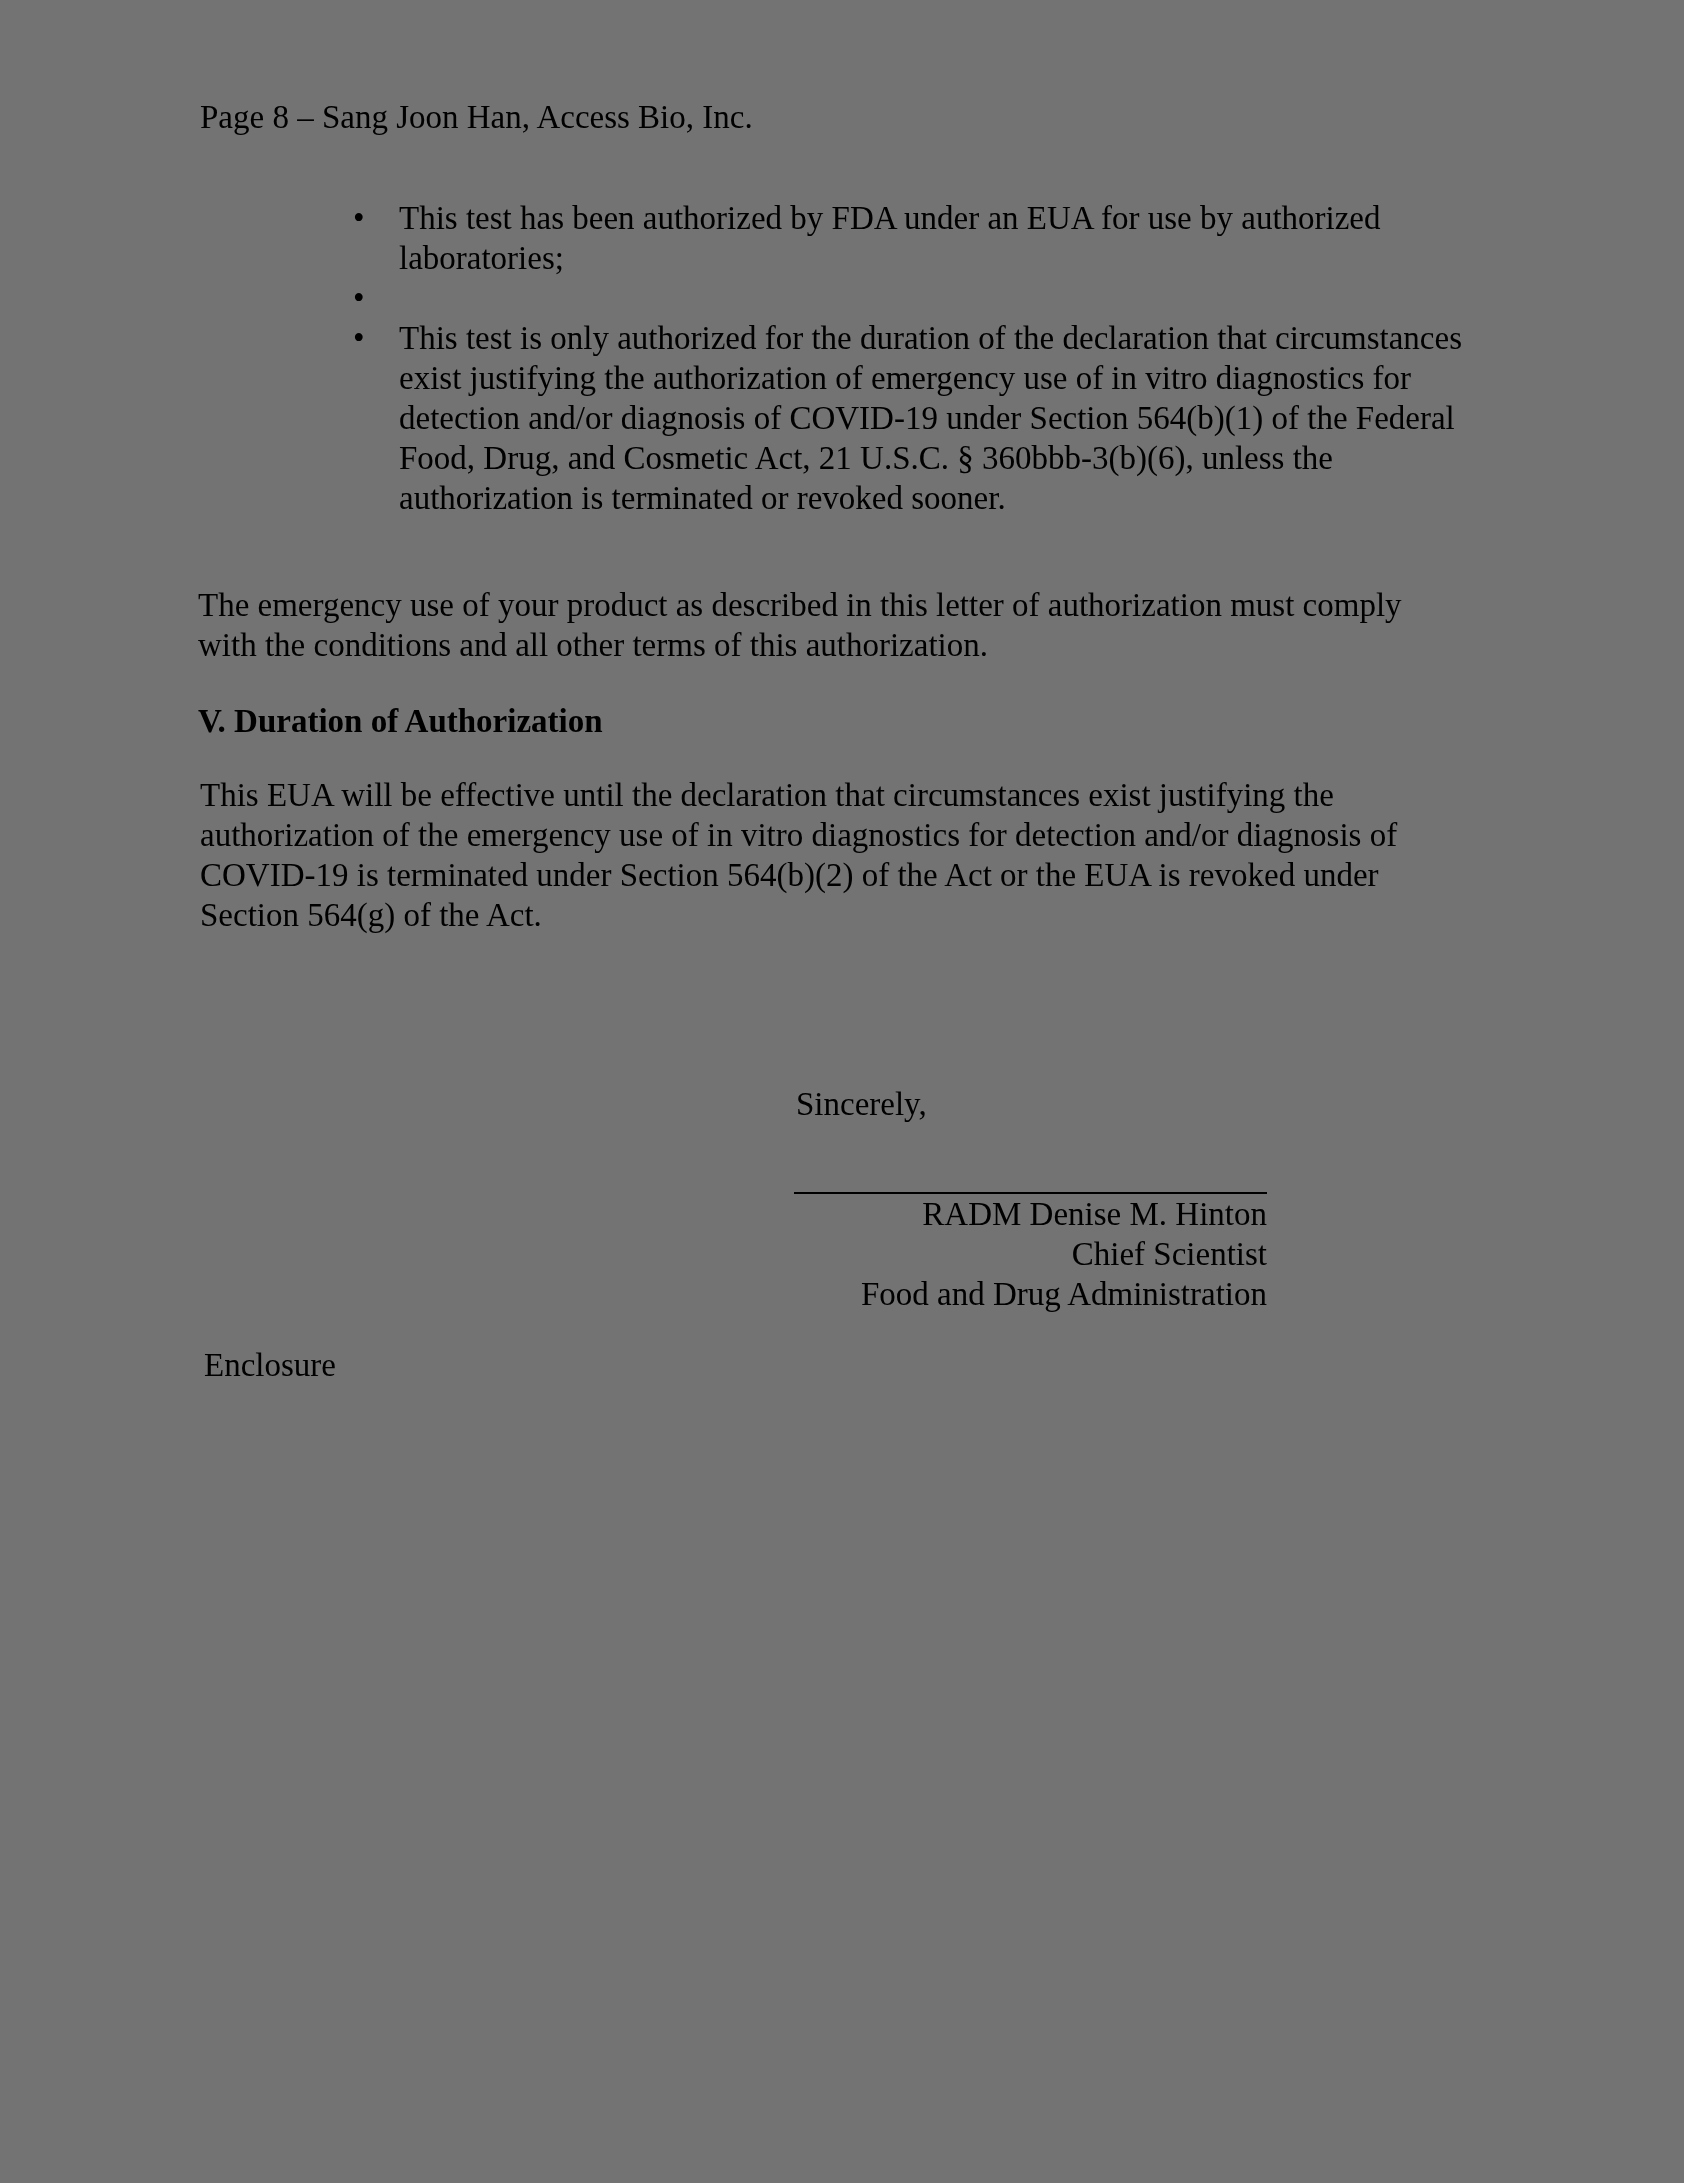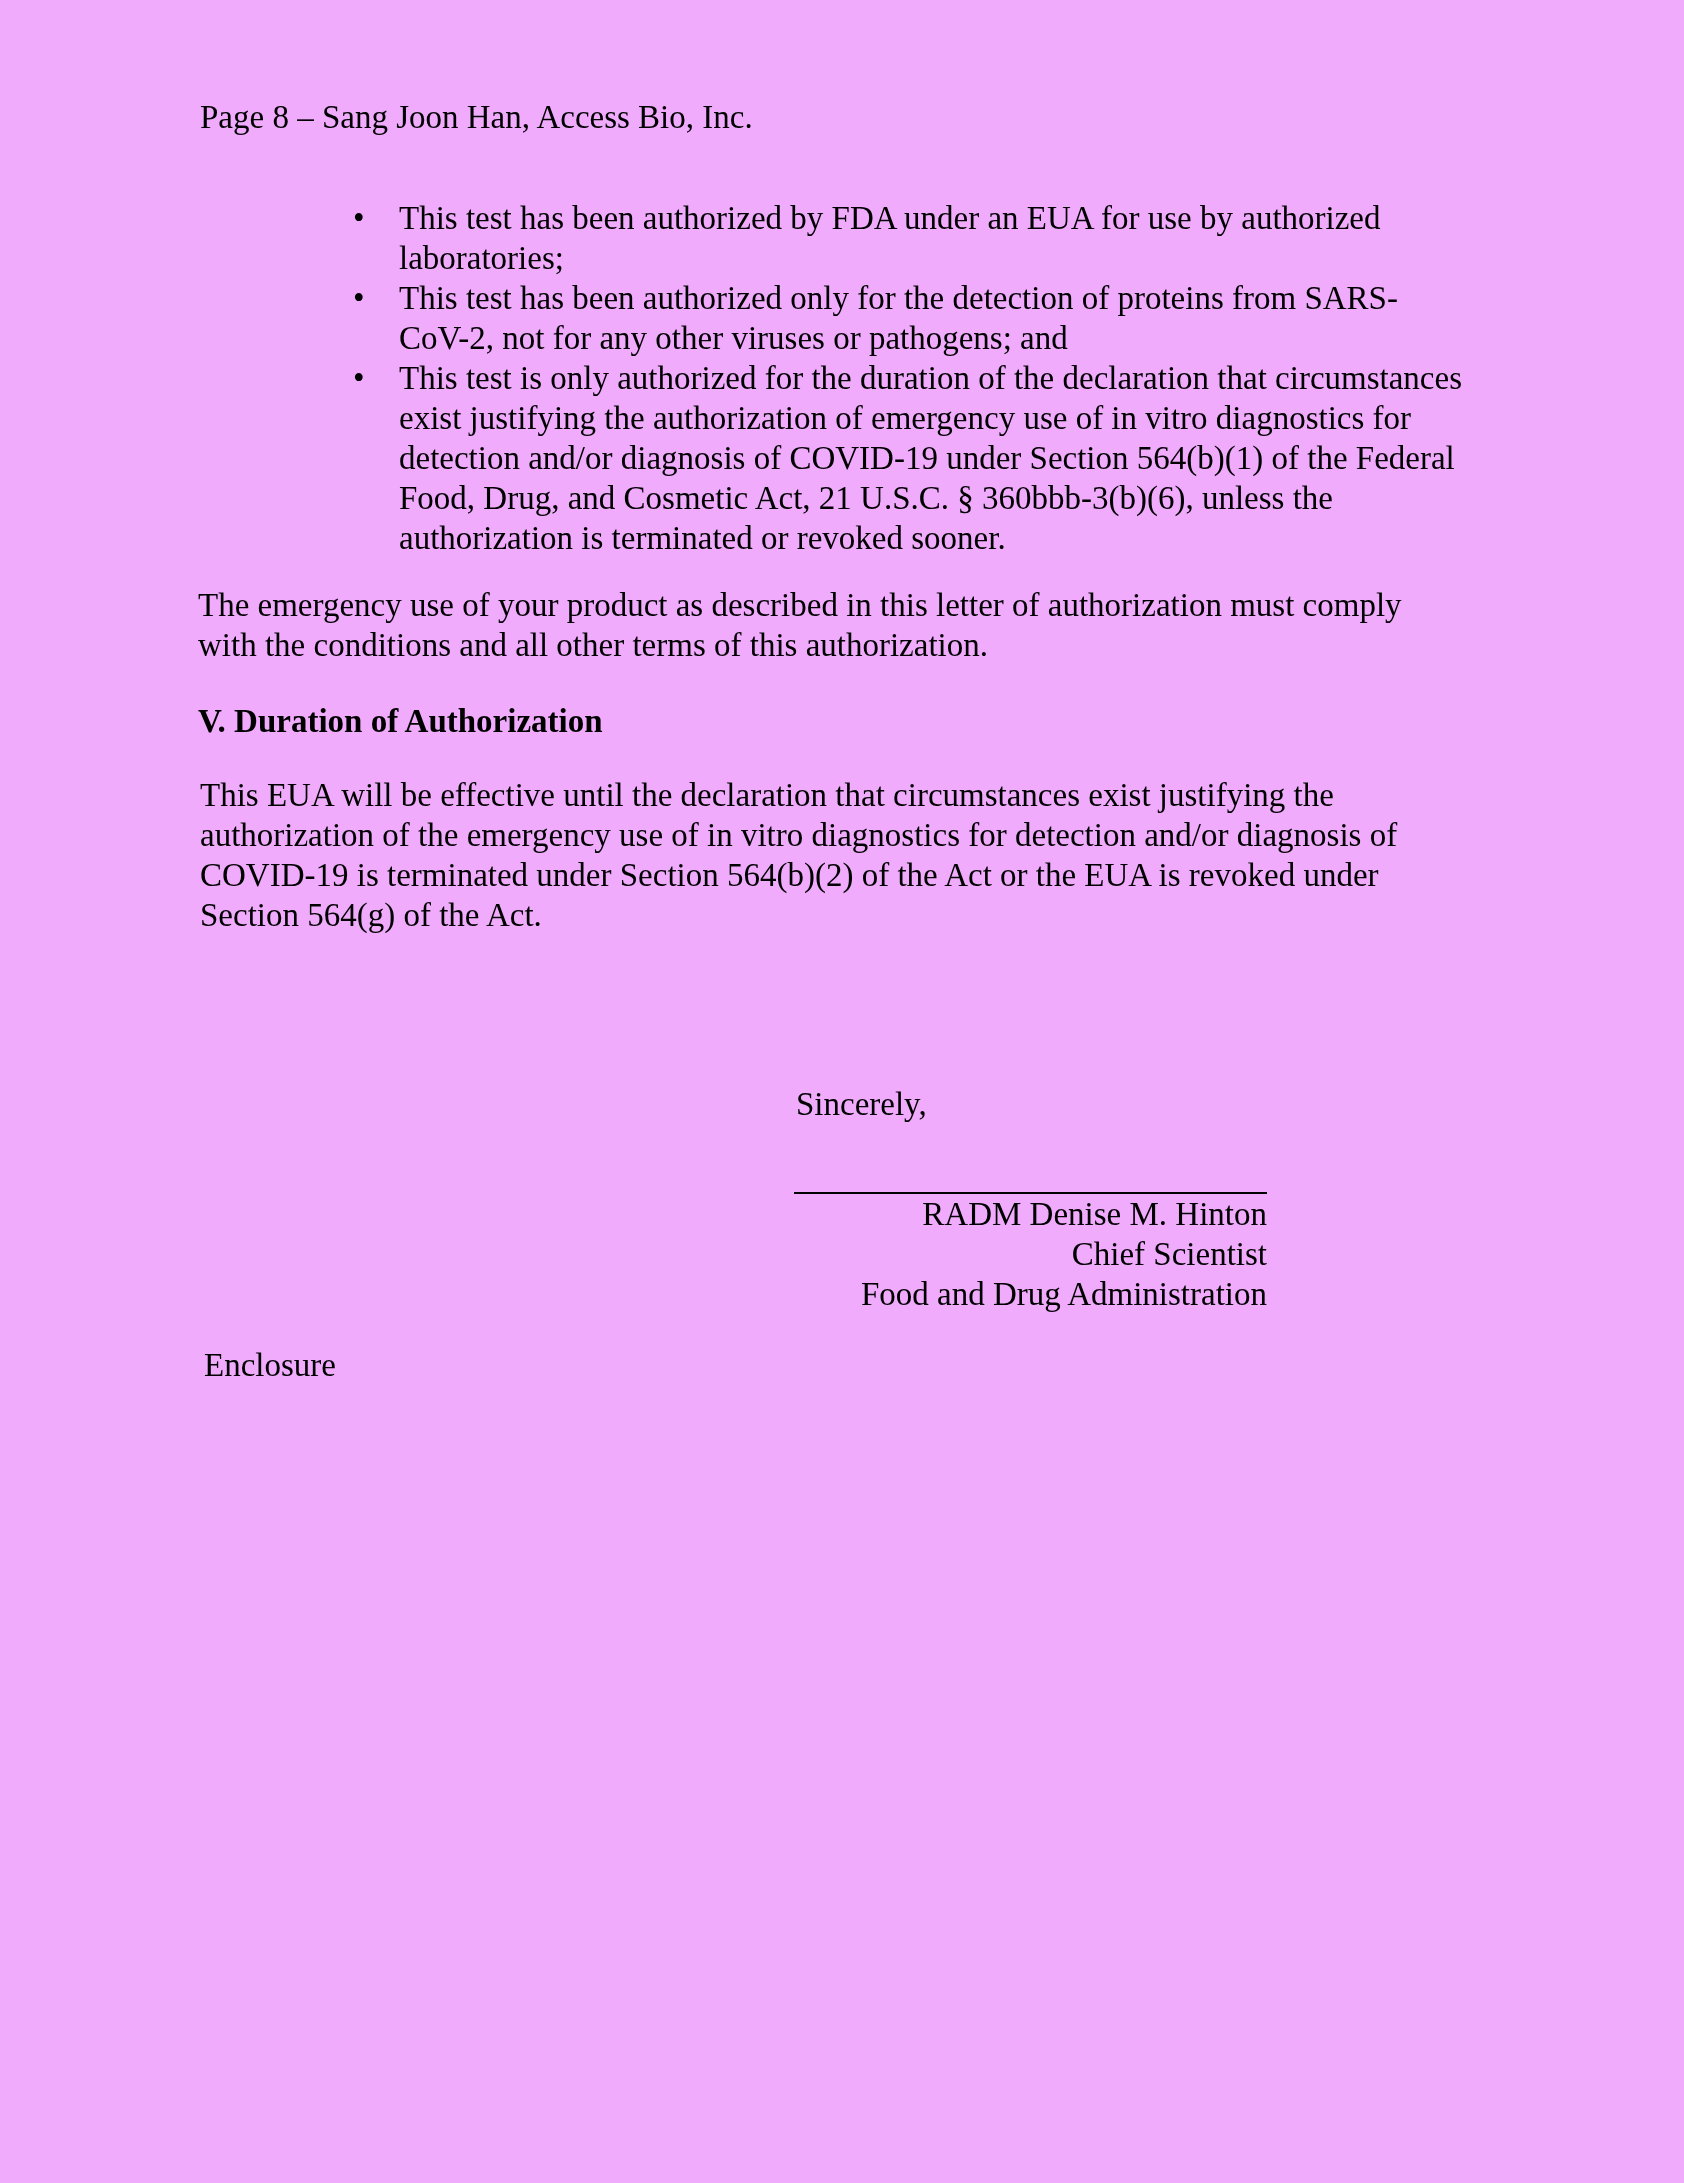--- a/index.html
+++ b/index.html
@@ -4,21 +4,21 @@
 <style>
   html, body {
     margin: 0;
     padding: 0;
     background: #ffffff;
   }
   .page {
     position: relative;
     width: 1684px;
     height: 2183px;
-    background: #f0abfc;
+    background: #737373;
     color: #000000;
     font-family: "Liberation Serif", serif;
     font-size: 33px;
     line-height: 40px;
     overflow: hidden;
   }
   .line { white-space: nowrap; }
 
   .header {
     position: absolute;
@@ -94,24 +94,20 @@
     <div class="bullet-item">
       <span class="bullet-marker">•</span>
       <div class="bullet-lines">
         <div class="line">This test has been authorized by FDA under an EUA for use by authorized</div>
         <div class="line">laboratories;</div>
       </div>
     </div>
 
     <div class="bullet-item">
       <span class="bullet-marker">•</span>
-      <div class="bullet-lines">
-        <div class="line">This test has been authorized only for the detection of proteins from SARS-</div>
-        <div class="line">CoV-2, not for any other viruses or pathogens; and</div>
-      </div>
     </div>
 
     <div class="bullet-item">
       <span class="bullet-marker">•</span>
       <div class="bullet-lines">
         <div class="line">This test is only authorized for the duration of the declaration that circumstances</div>
         <div class="line">exist justifying the authorization of emergency use of in vitro diagnostics for</div>
         <div class="line">detection and/or diagnosis of COVID-19 under Section 564(b)(1) of the Federal</div>
         <div class="line">Food, Drug, and Cosmetic Act, 21 U.S.C. § 360bbb-3(b)(6), unless the</div>
         <div class="line">authorization is terminated or revoked sooner.</div>

